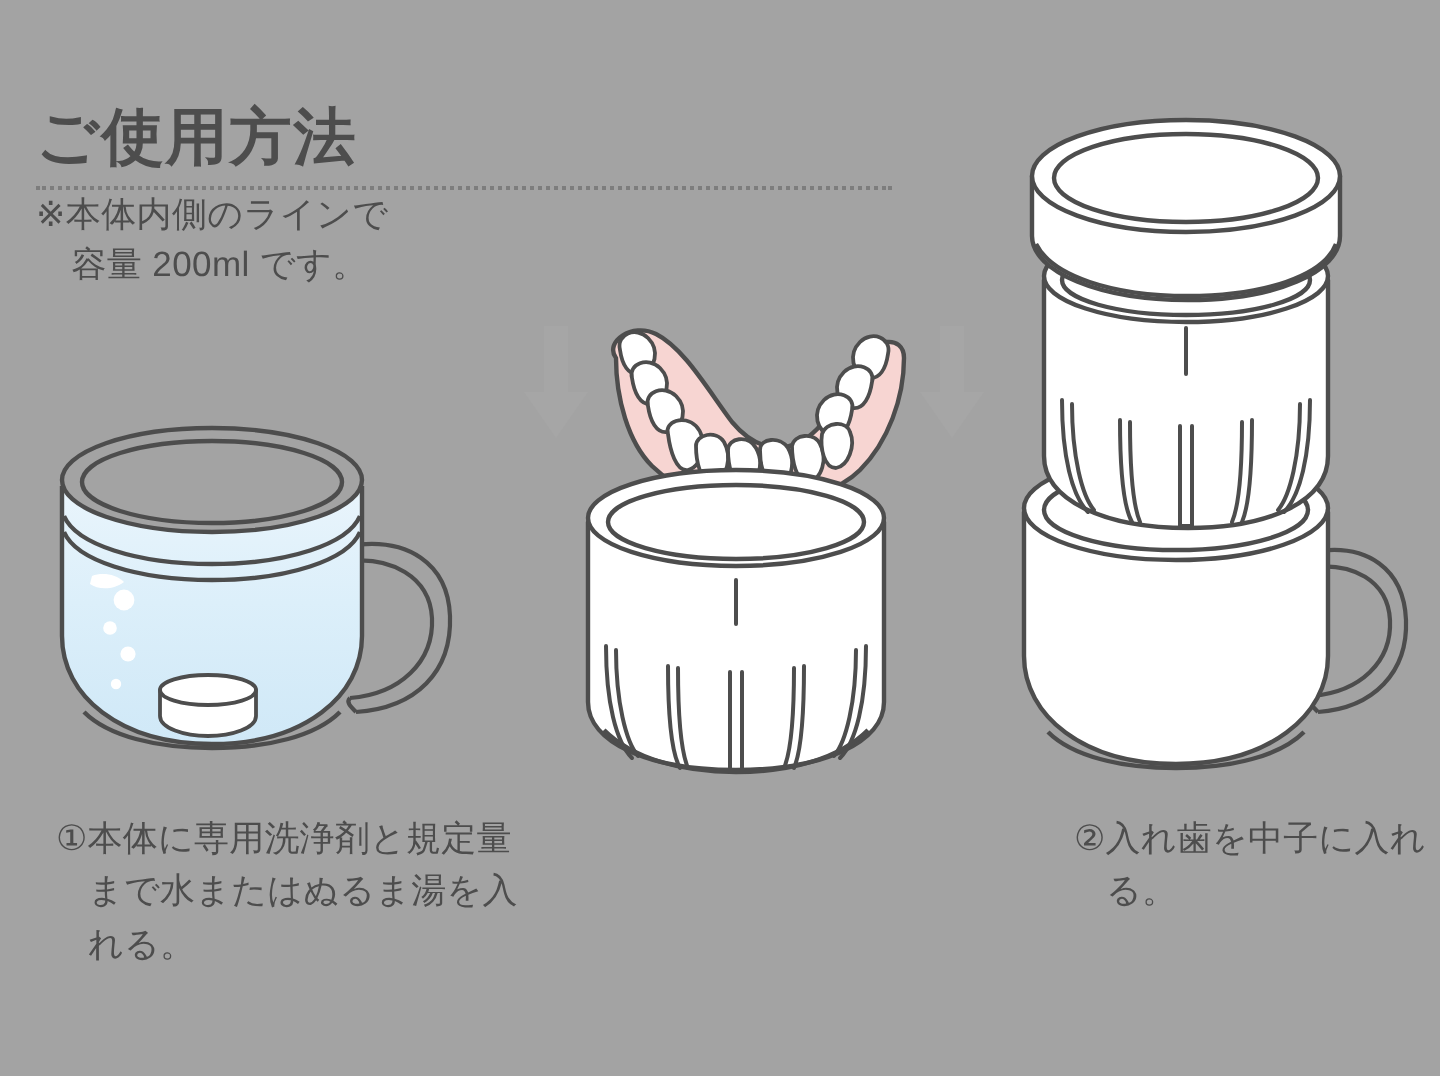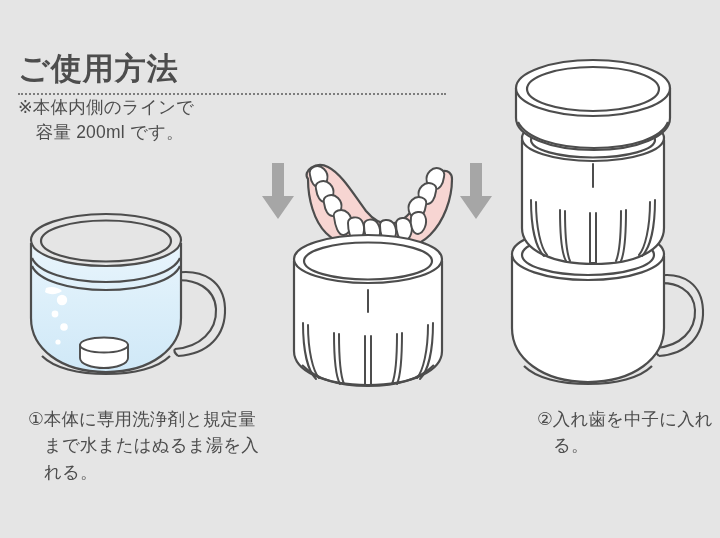--- a/index.html
+++ b/index.html
@@ -12,21 +12,21 @@
     height: 538px;
     position: relative;
     overflow: hidden;
     font-family: "Liberation Sans", "DejaVu Sans", sans-serif;
     color: #4a4a4a;
   }
 
   #page {
     position: absolute;
     inset: 0;
-    background: #e5e5e5;
+    background: #a3a3a3;
   }
 
   
   .header-block {
     position: absolute;
     left: 18px;
     top: 52px;
     width: 440px;
   }
   .page-title {

